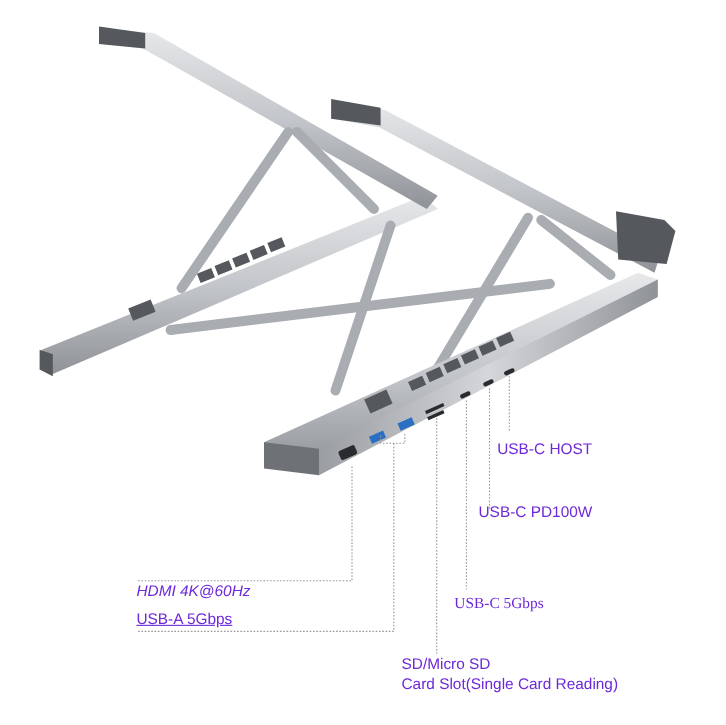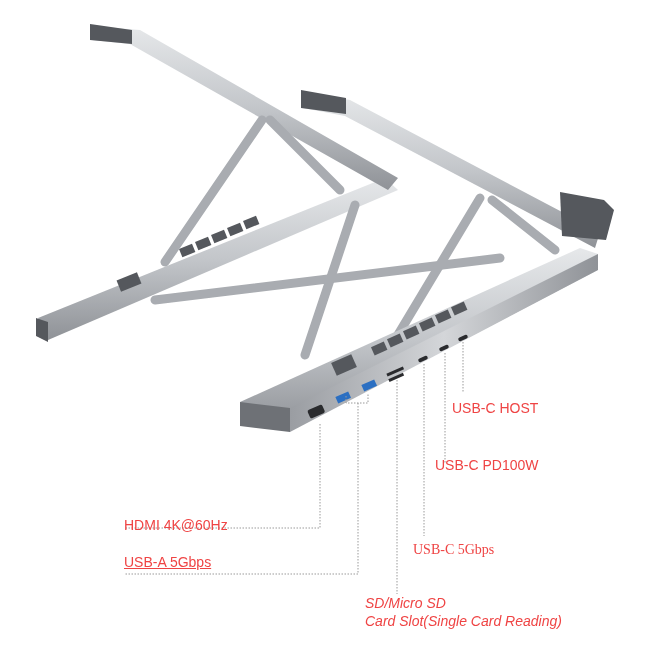--- a/index.html
+++ b/index.html
@@ -1,19 +1,19 @@
 <!DOCTYPE html>
 <html><head>
 <meta charset="utf-8">
 <style>
   html, body { margin: 0; padding: 0; background: #ffffff; }
   body { width: 660px; height: 659px; position: relative; overflow: hidden;
          font-family: "Liberation Sans", "DejaVu Sans", sans-serif; color: #222; }
   #canvas { position: absolute; left: 0; top: 0; width: 660px; height: 659px; }
-  .label { position: absolute; font-size: 14px; color: #ef4444; white-space: nowrap; line-height: 18px; }
+  .label { position: absolute; font-size: 14px; color: #6d28d9; white-space: nowrap; line-height: 18px; }
   .label.multi { white-space: pre; }
 </style>
 </head>
 <body>
 
 <svg id="canvas" viewBox="0 0 660 659" xmlns="http://www.w3.org/2000/svg">
   <defs>
     <linearGradient id="alu" x1="0" y1="0" x2="0" y2="1">
       <stop offset="0" stop-color="#e6e8ea"></stop>
       <stop offset="0.5" stop-color="#c3c6ca"></stop>
@@ -87,19 +87,19 @@
     <polyline points="320,424 320,528 125,528"></polyline>
     <polyline points="346,396 346,403 368,403 368,394"></polyline>
     <polyline points="358,403 358,574 125,574"></polyline>
     <line x1="397" y1="380" x2="397" y2="594"></line>
     <line x1="424" y1="364" x2="424" y2="536"></line>
     <line x1="445" y1="353" x2="445" y2="464"></line>
     <line x1="463" y1="342" x2="463" y2="392"></line>
   </g>
 </svg>
 
-<div class="label" style="left:124px; top:516px;">HDMI 4K@60Hz</div>
+<div class="label" style="left:124px; top:528px;font-style:italic;">HDMI 4K@60Hz</div>
 <div class="label" style="left:124px; top:553px;text-decoration:underline;">USB-A 5Gbps</div>
-<div class="label multi" style="left:365px; top:594px;font-style:italic;">SD/Micro SD
+<div class="label multi" style="left:365px; top:594px;">SD/Micro SD
 Card Slot(Single Card Reading)</div>
 <div class="label" style="left:413px; top:541px;font-family:Liberation Serif, serif;">USB-C 5Gbps</div>
 <div class="label" style="left:435px; top:456px;">USB-C PD100W</div>
 <div class="label" style="left:452px; top:399px;">USB-C HOST</div>
 
 </body></html>

